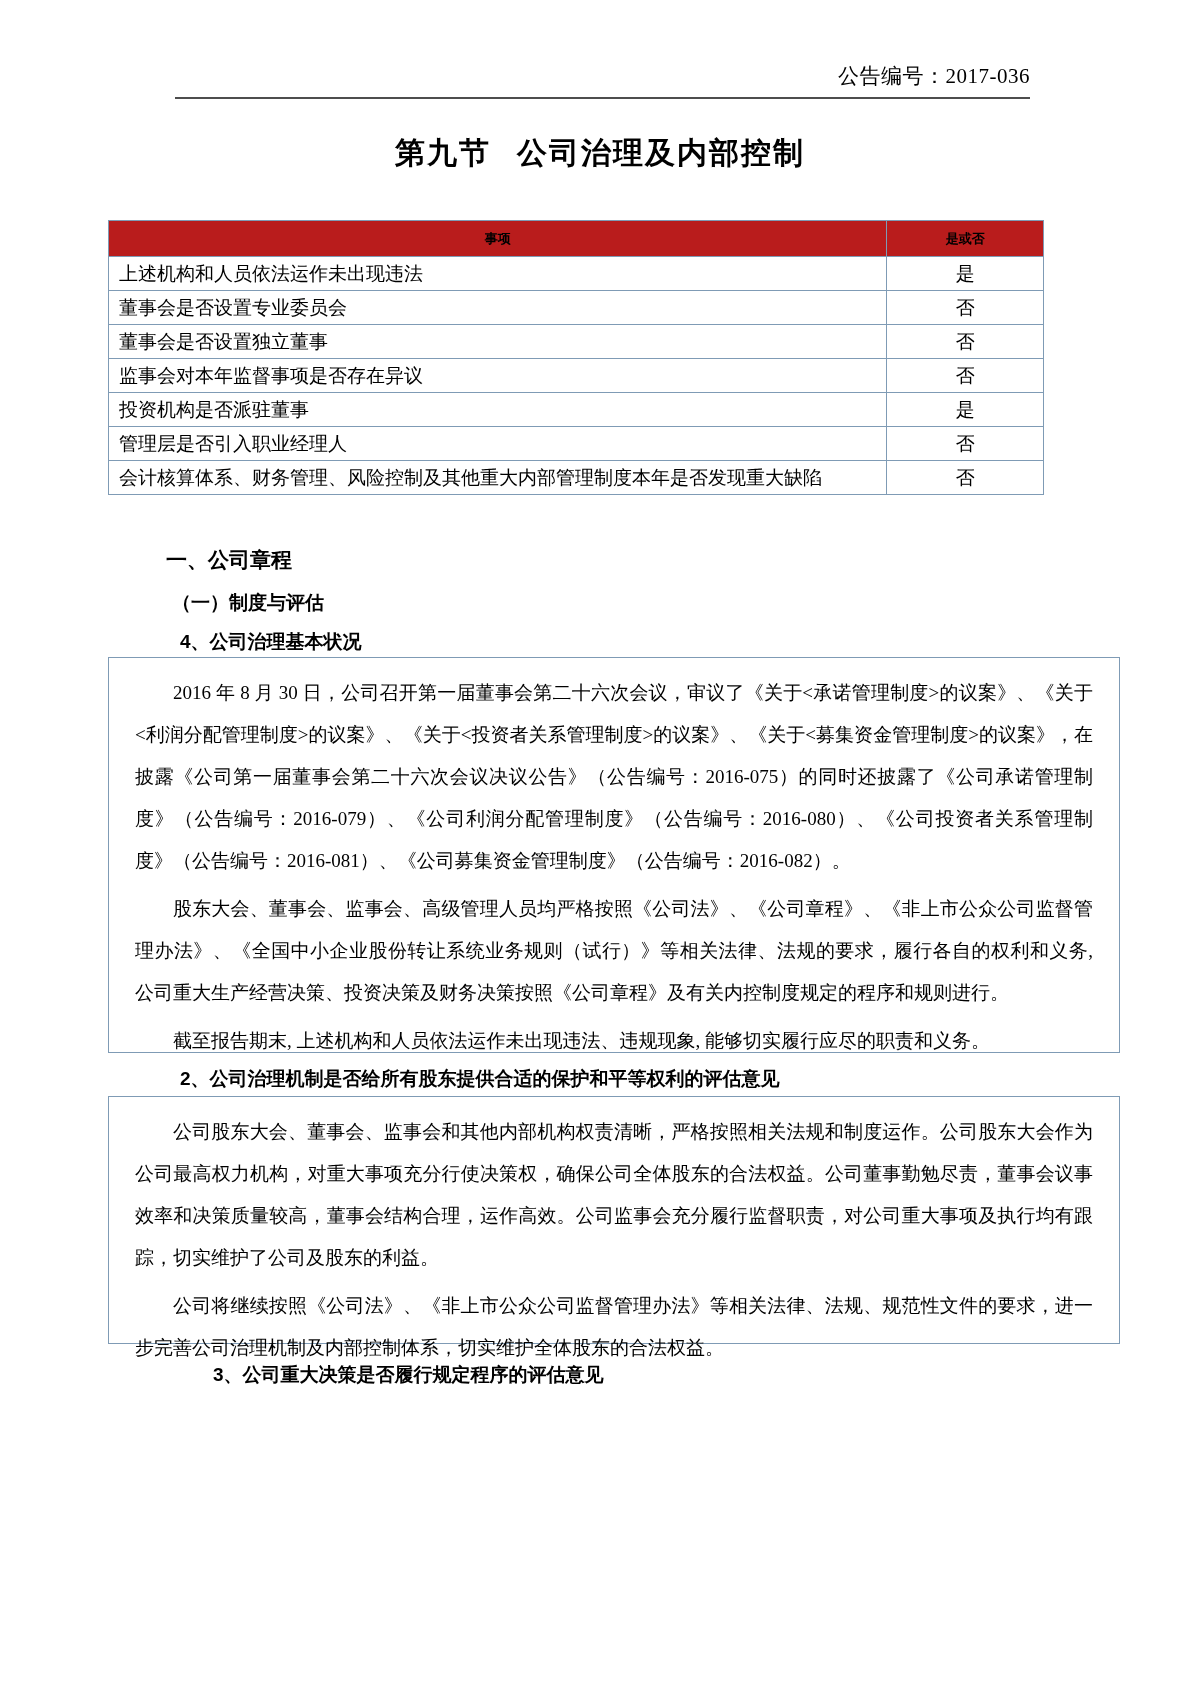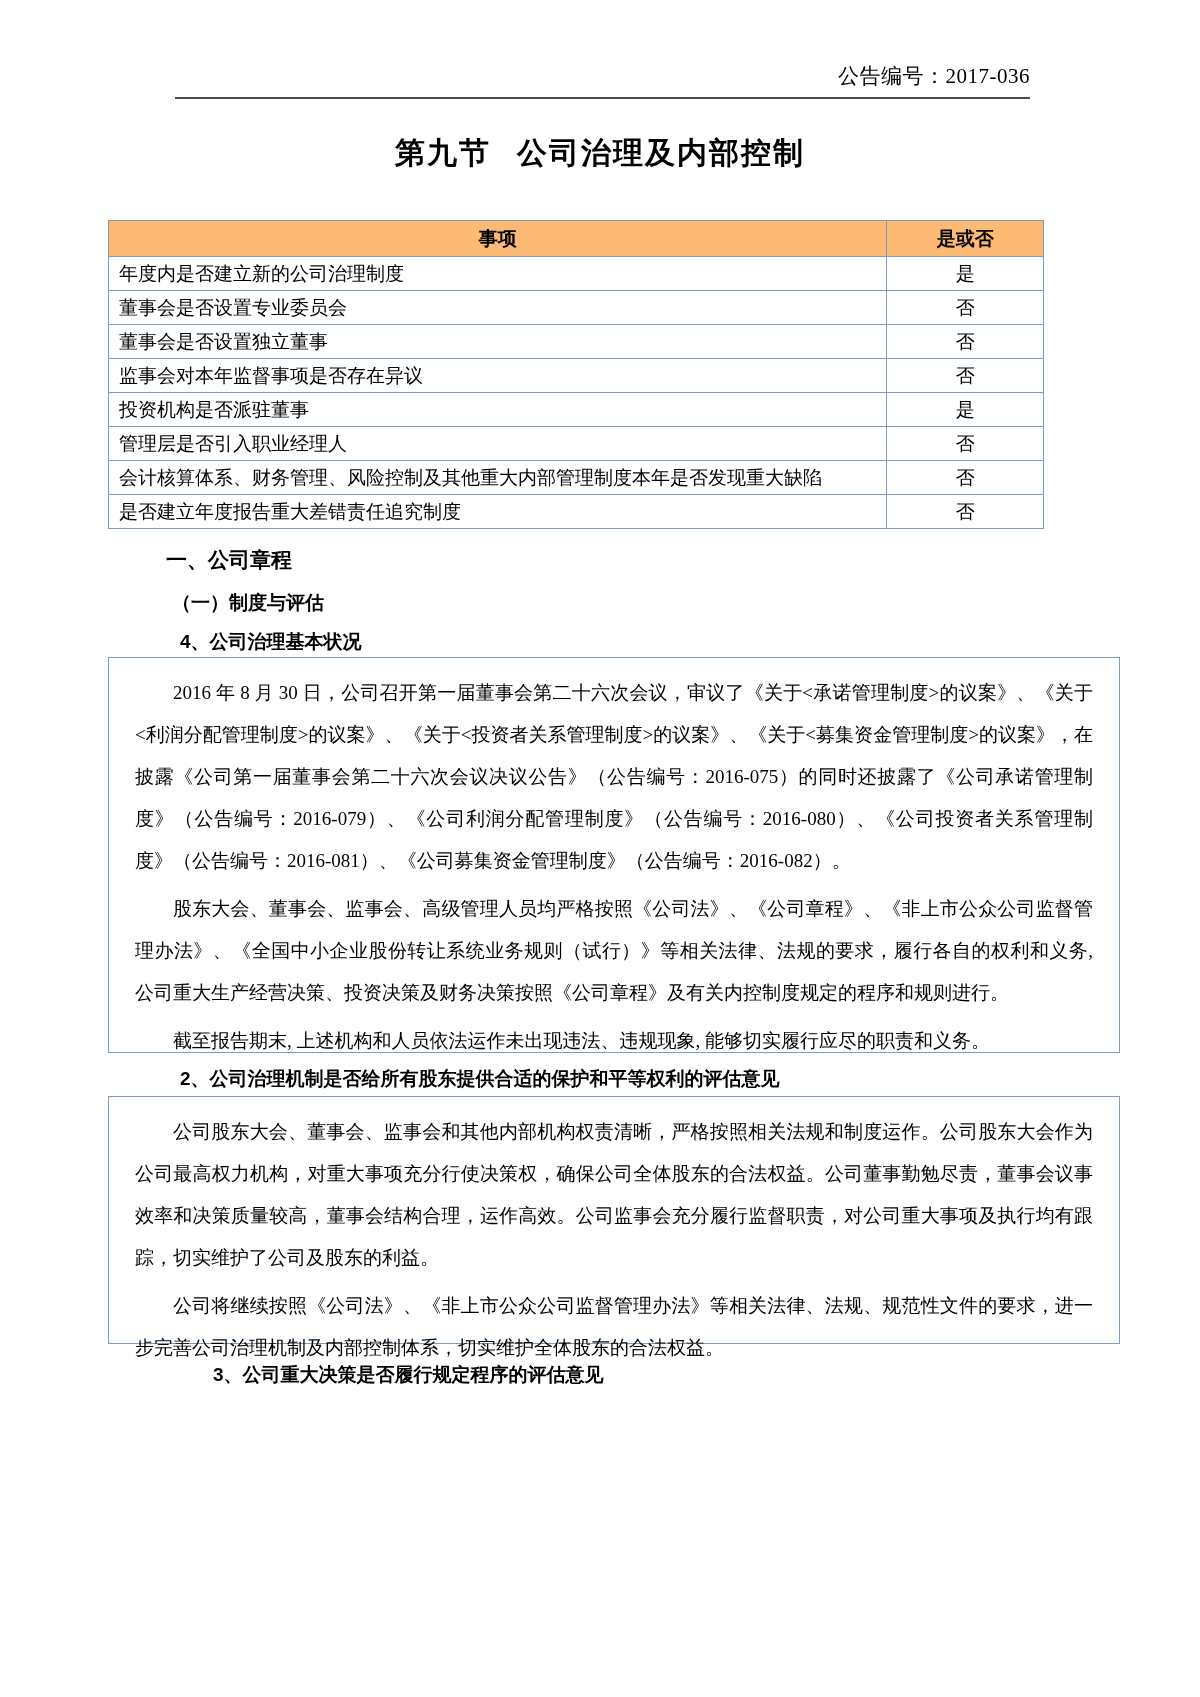--- a/index.html
+++ b/index.html
@@ -70,24 +70,24 @@
     border-collapse: collapse;
     width: 100%;
     font-size: 19px;
   }
   table.qa th, table.qa td {
     border: 1px solid #7f9bb5;
     padding: 0;
     height: 33px;
   }
   table.qa thead th {
-    background: #fdba74;
+    background: #b91c1c;
     font-weight: bold;
     text-align: center;
-    font-size: 19px;
+    font-size: 13px;
     height: 35px;
   }
   table.qa thead th.c1 { width: 780px; }
   table.qa thead th.c2 { width: 156px; text-align: center; }
   table.qa tbody td.item {
     text-align: left;
     padding-left: 10px;
   }
   table.qa tbody td.val {
     text-align: center;
@@ -154,21 +154,21 @@
   <div class="tbl-wrap">
     <table class="qa">
       <thead>
         <tr>
           <th class="c1">事项</th>
           <th class="c2">是或否</th>
         </tr>
       </thead>
       <tbody>
         <tr>
-          <td class="item">年度内是否建立新的公司治理制度</td>
+          <td class="item">上述机构和人员依法运作未出现违法</td>
           <td class="val">是</td>
         </tr>
         <tr>
           <td class="item">董事会是否设置专业委员会</td>
           <td class="val">否</td>
         </tr>
         <tr>
           <td class="item">董事会是否设置独立董事</td>
           <td class="val">否</td>
         </tr>
@@ -179,24 +179,20 @@
         <tr>
           <td class="item">投资机构是否派驻董事</td>
           <td class="val">是</td>
         </tr>
         <tr>
           <td class="item">管理层是否引入职业经理人</td>
           <td class="val">否</td>
         </tr>
         <tr>
           <td class="item">会计核算体系、财务管理、风险控制及其他重大内部管理制度本年是否发现重大缺陷</td>
-          <td class="val">否</td>
-        </tr>
-        <tr>
-          <td class="item">是否建立年度报告重大差错责任追究制度</td>
           <td class="val">否</td>
         </tr>
       </tbody>
     </table>
   </div>
 
   <div class="h1" style="top:546px;">一、公司章程</div>
   <div class="h2" style="top:590px;">（一）制度与评估</div>
   <div class="h3" style="top:629px;">4、公司治理基本状况</div>
 

